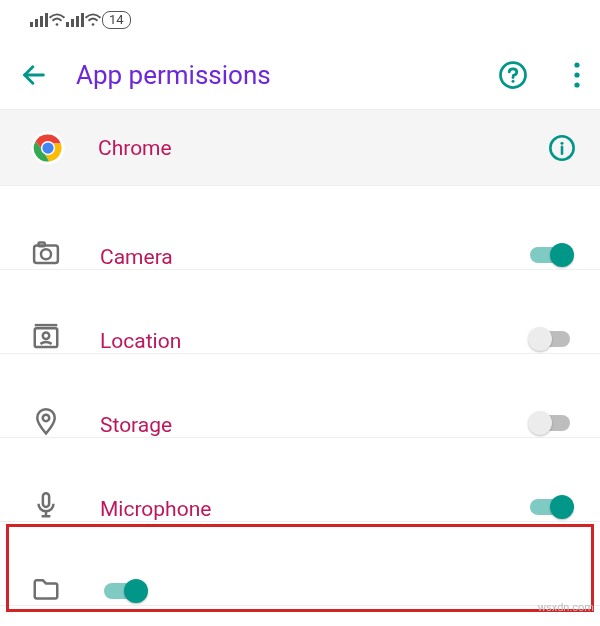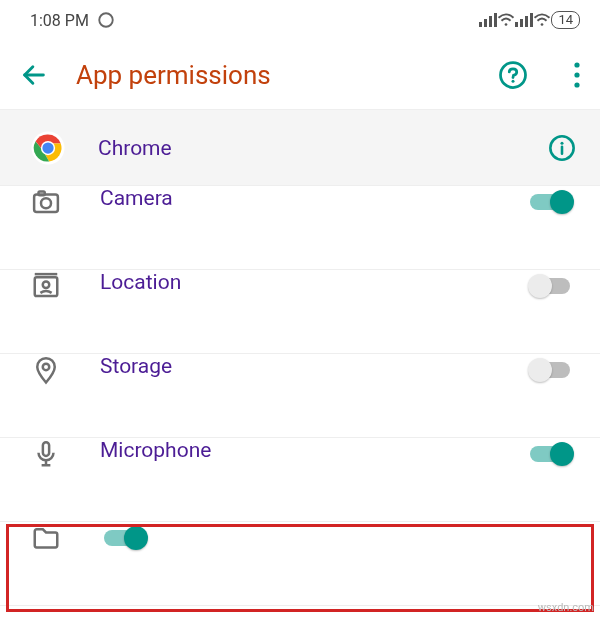--- a/index.html
+++ b/index.html
@@ -36,47 +36,47 @@
     .header {
       height: 70px;
       display: flex;
       align-items: center;
       padding: 0 20px;
       background: #fff;
       border-bottom: 1px solid #eee;
       gap: 28px;
     }
     .header-title {
-      color: #c2410c;
+      color: #6d28d9;
       font-size: 26px;
       font-weight: 400;
       flex: 1;
     }
     .app-row {
       height: 76px;
       display: flex;
       align-items: center;
       background: #f5f5f5;
       padding: 0 24px 0 30px;
       gap: 32px;
       border-bottom: 1px solid #eee;
     }
     .perm-row {
       height: 84px;
       display: flex;
-      align-items: flex-start;
+      align-items: flex-end;
       padding: 0 24px 0 30px;
       gap: 38px;
       border-bottom: 1px solid #eee;
       background: #fff;
     }
     .perm-row:last-of-type { border-bottom: none; }
     .perm-label, .app-label {
       font-size: 21px;
-      color: #4c1d95;
+      color: #be185d;
       flex: 1;
     }
     .icon-slot {
       width: 32px;
       height: 32px;
       display: flex;
       align-items: center;
       justify-content: center;
       color: #6f6f6f;
     }
@@ -111,28 +111,20 @@
       position: absolute;
       right: 6px; bottom: 12px;
       font-size: 11px; color: #bbb;
     }
     svg { display: block; }
   </style>
 </head>
 <body>
 
 <div class="status-bar">
-  <div class="status-left">
-    <span>1:08 PM</span>
-    <span>
-      <svg width="18" height="18" viewBox="0 0 24 24" fill="none" stroke="#666" stroke-width="2.5">
-          <circle cx="12" cy="12" r="9"></circle>
-        </svg>
-    </span>
-  </div>
   <div class="status-right">
     <span>
       <svg width="18" height="14" viewBox="0 0 18 14">
           <rect x="0" y="9" width="3" height="5" fill="#555"></rect>
           <rect x="5" y="6" width="3" height="8" fill="#555"></rect>
           <rect x="10" y="3" width="3" height="11" fill="#555"></rect>
           <rect x="15" y="0" width="3" height="14" fill="#555"></rect>
         </svg>
     </span>
     <span>

